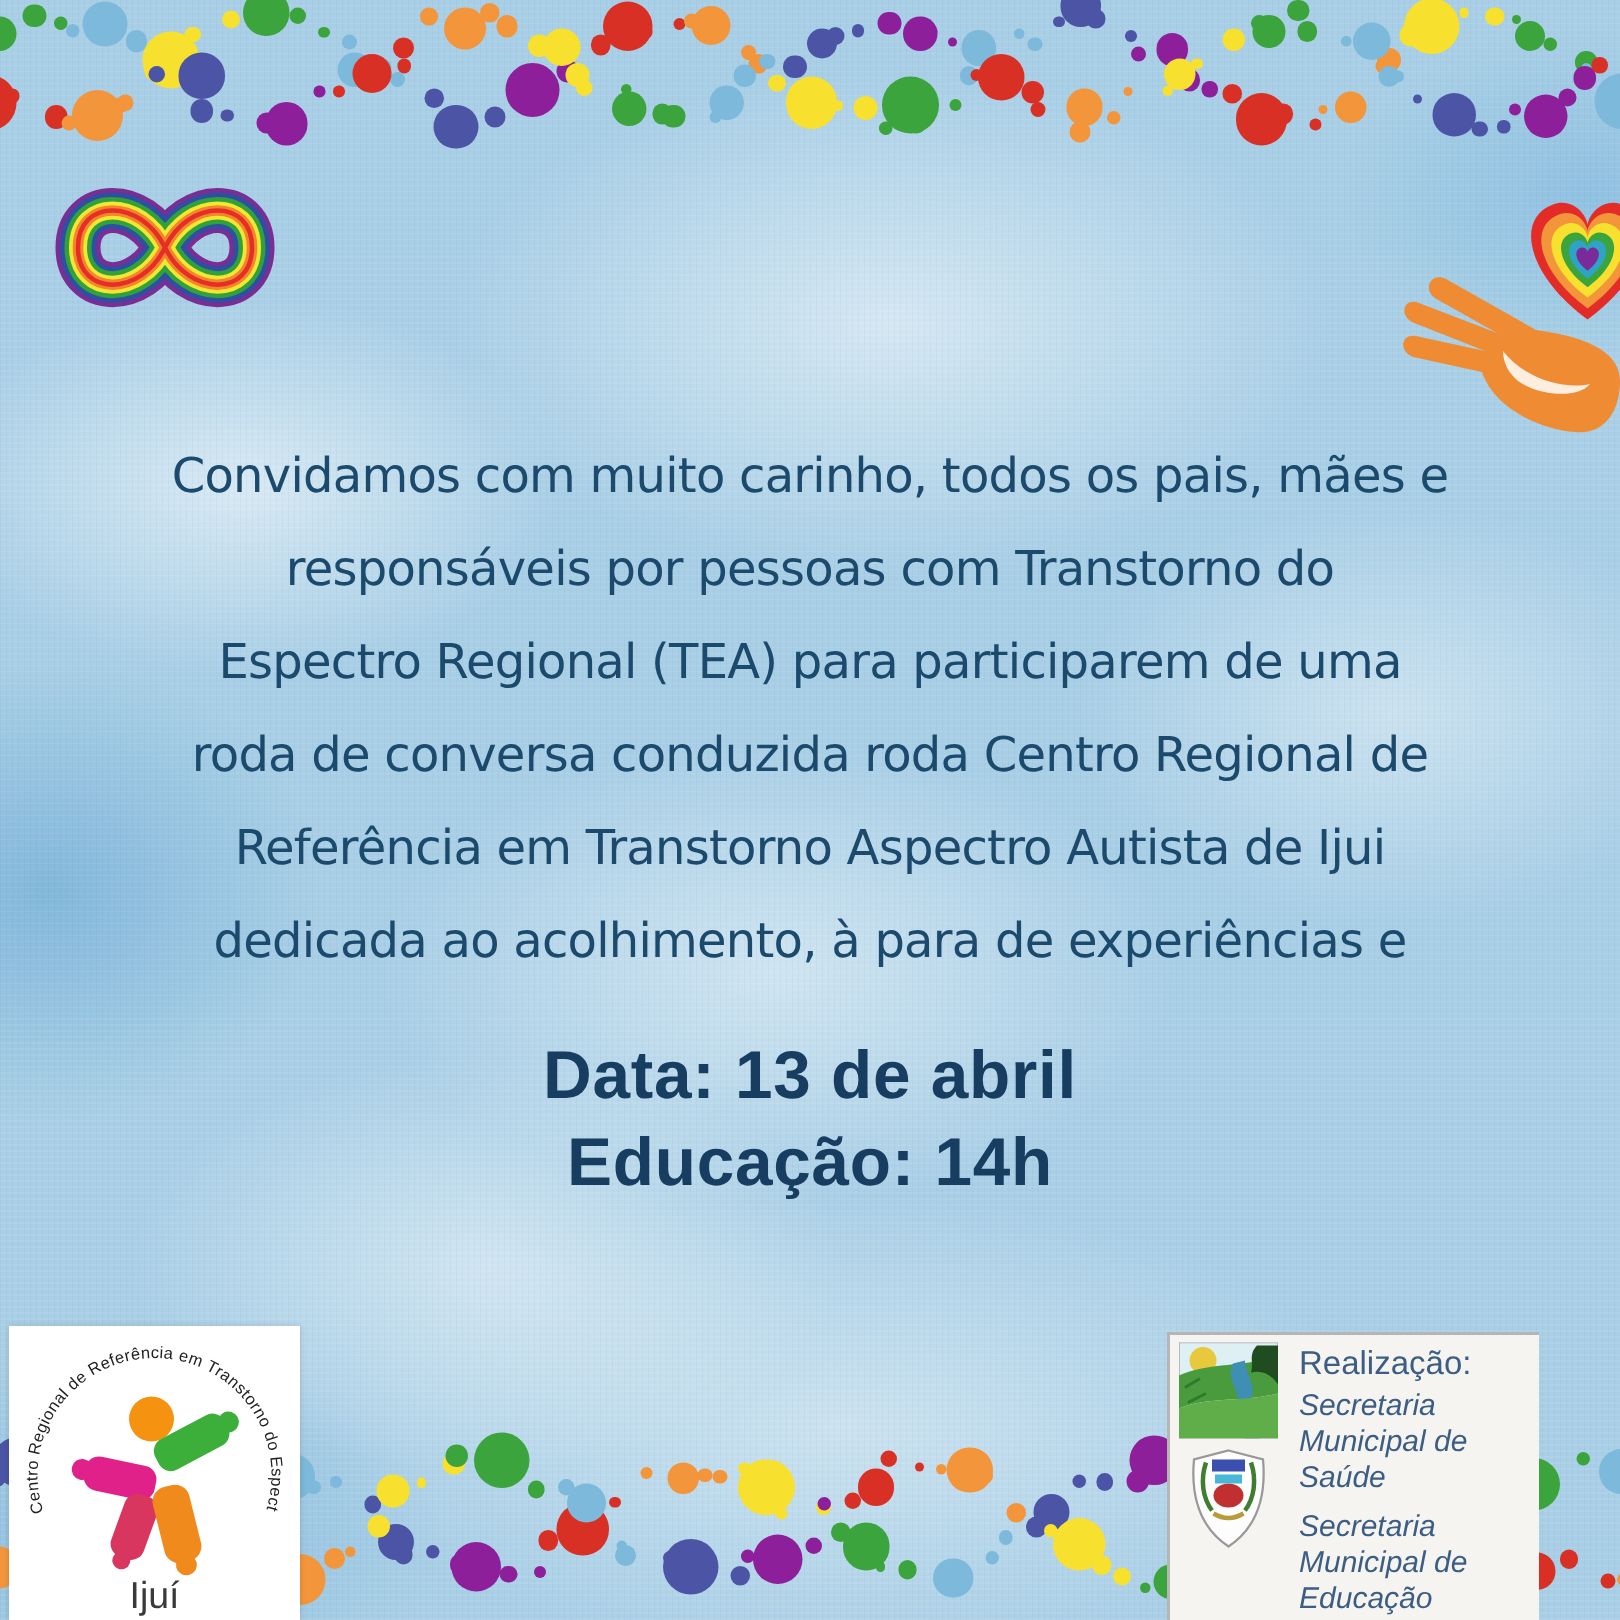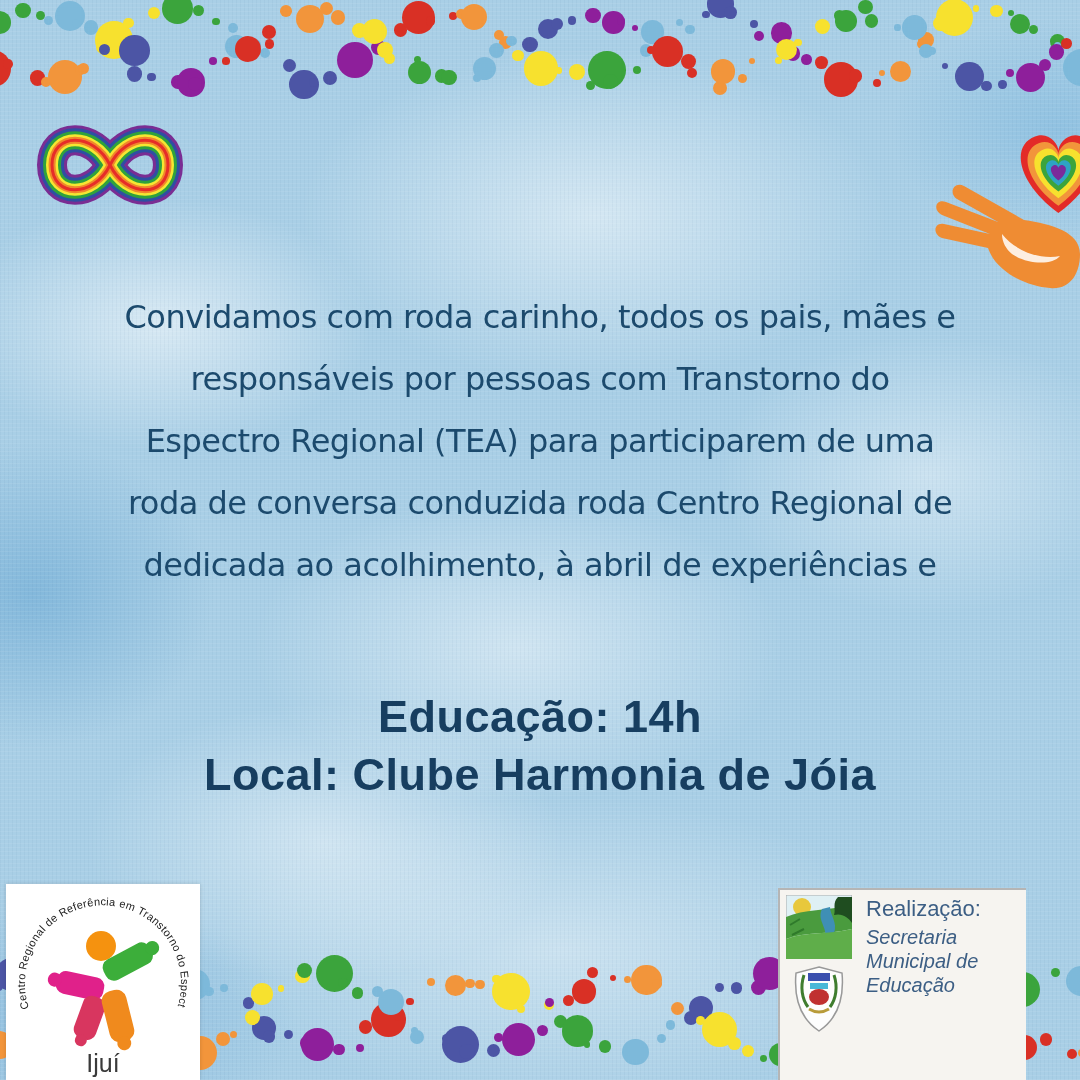--- a/index.html
+++ b/index.html
@@ -385,30 +385,31 @@
         L80,84 C70,79 64,91 73,97 L114,120
         L62,100 C52,96 48,108 58,113 L106,132
         L60,122 C50,120 48,132 58,136 L104,146
         C112,170 142,184 166,186 C186,188 196,172 196,152 Z"></path>
       <path fill="rgba(255,255,255,0.85)" d="M118,132 C132,150 158,158 176,154 C168,164 142,162 128,152 C122,147 118,140 118,132 Z"></path>
     </g>
   </svg>
 
 
   <div class="body-text">
-    <div>Convidamos com roda carinho, todos os pais, mães e</div>
+    <div>Convidamos com muito carinho, todos os pais, mães e</div>
     <div>responsáveis por pessoas com Transtorno do</div>
     <div>Espectro Regional (TEA) para participarem de uma</div>
     <div>roda de conversa conduzida roda Centro Regional de</div>
-    <div>dedicada ao acolhimento, à abril de experiências e</div>
+    <div>Referência em Transtorno Aspectro Autista de Ijui</div>
+    <div>dedicada ao acolhimento, à para de experiências e</div>
   </div>
 
   <div class="details">
+    <div>Data: 13 de abril</div>
     <div>Educação: 14h</div>
-    <div>Local: Clube Harmonia de Jóia</div>
   </div>
 
   <div class="logo-panel">
     <svg width="194" height="196" viewBox="0 0 194 196">
       <defs>
         <path id="circlePath" d="M 23,124 A 78 78 0 1 1 171,124" fill="none"></path>
       </defs>
       <text font-family="Liberation Sans, sans-serif" font-size="11" letter-spacing="0.3" fill="#222222">
         <textPath href="#circlePath" startOffset="0%">Centro Regional de Referência em Transtorno do Espectro Autista</textPath>
       </text>
@@ -450,17 +451,18 @@
         <path d="M29,2 L52,8 C54,30 50,52 29,66 C8,52 4,30 6,8 Z" fill="#fdfdfd" stroke="#999999" stroke-width="1.5"></path>
         <rect x="18" y="8" width="22" height="8" fill="#3a4fae"></rect>
         <path d="M14,10 C10,22 12,34 18,42 M44,10 C48,22 46,34 40,42" stroke="#3f7d2f" stroke-width="3" fill="none"></path>
         <ellipse cx="29" cy="32" rx="10" ry="8" fill="#c03030"></ellipse>
         <rect x="20" y="18" width="18" height="6" fill="#49b8d8"></rect>
         <path d="M19,44 Q29,50 39,44" stroke="#b89b3a" stroke-width="3" fill="none"></path>
       </svg>
     </div>
     <div class="real-text">
       <div class="real-heading">Realização:</div>
+      <div class="real-org">Secretaria Municipal de Saúde</div>
       <div class="real-org">Secretaria Municipal de Educação</div>
     </div>
   </div>
 
 </div>
 
 </body></html>

